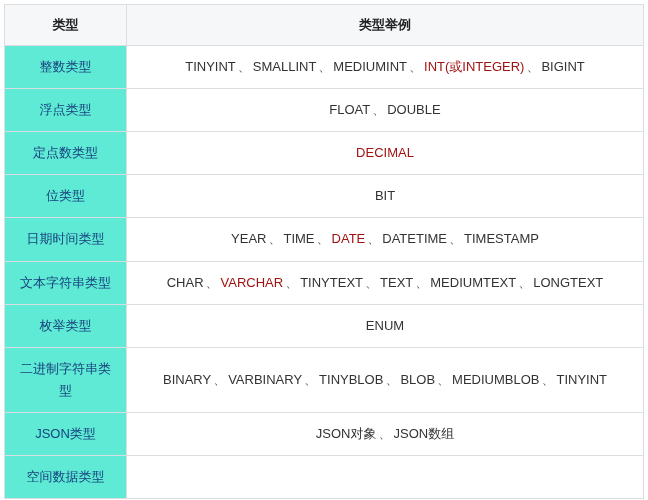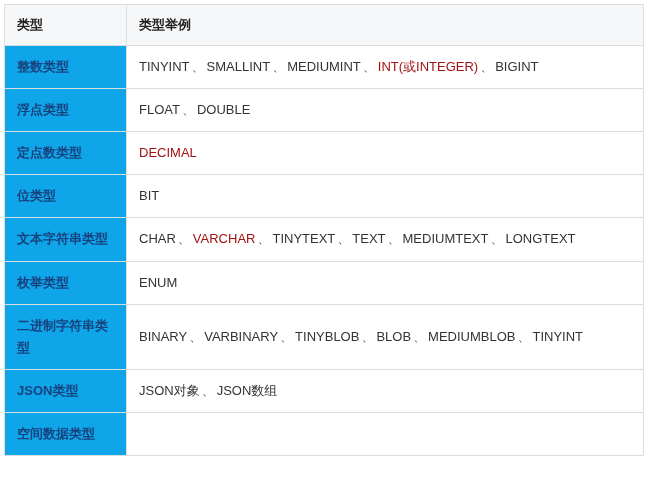--- a/index.html
+++ b/index.html
@@ -17,37 +17,37 @@
   }
   table {
     width: 100%;
     border-collapse: collapse;
     table-layout: fixed;
   }
   col.type-col { width: 122px; }
   th, td {
     border: 1px solid #dcdde0;
     padding: 10px 12px;
-    text-align: left;
+    text-align: center;
     vertical-align: middle;
     line-height: 1.7;
     word-break: break-word;
   }
   thead th {
     background: #f6f7f9;
     font-weight: 700;
     color: #222;
     padding-top: 9px;
     padding-bottom: 9px;
     vertical-align: top;
   }
   td.type-cell {
     color: #18427e;
-    font-weight: 700;
-    background: #0ea5e9;
+    font-weight: 400;
+    background: #5eead4;
   }
   td.examples-cell {
     color: #333;
     background: #fff;
   }
   .sep {
     color: #555;
     padding: 0 2px;
   }
   .tok { white-space: nowrap; }
@@ -82,20 +82,24 @@
         </tr>
         <tr>
           <td class="type-cell">定点数类型</td>
           <td class="examples-cell"><span class="tok hl">DECIMAL</span></td>
         </tr>
         <tr>
           <td class="type-cell">位类型</td>
           <td class="examples-cell"><span class="tok">BIT</span></td>
         </tr>
         <tr>
+          <td class="type-cell">日期时间类型</td>
+          <td class="examples-cell"><span class="tok">YEAR</span><span class="sep">、</span><span class="tok">TIME</span><span class="sep">、</span><span class="tok hl">DATE</span><span class="sep">、</span><span class="tok">DATETIME</span><span class="sep">、</span><span class="tok">TIMESTAMP</span></td>
+        </tr>
+        <tr>
           <td class="type-cell">文本字符串类型</td>
           <td class="examples-cell"><span class="tok">CHAR</span><span class="sep">、</span><span class="tok hl">VARCHAR</span><span class="sep">、</span><span class="tok">TINYTEXT</span><span class="sep">、</span><span class="tok">TEXT</span><span class="sep">、</span><span class="tok">MEDIUMTEXT</span><span class="sep">、</span><span class="tok">LONGTEXT</span></td>
         </tr>
         <tr>
           <td class="type-cell">枚举类型</td>
           <td class="examples-cell"><span class="tok">ENUM</span></td>
         </tr>
         <tr>
           <td class="type-cell">二进制字符串类型</td>
           <td class="examples-cell"><span class="tok">BINARY</span><span class="sep">、</span><span class="tok">VARBINARY</span><span class="sep">、</span><span class="tok">TINYBLOB</span><span class="sep">、</span><span class="tok">BLOB</span><span class="sep">、</span><span class="tok">MEDIUMBLOB</span><span class="sep">、</span><span class="tok">TINYINT</span></td>

